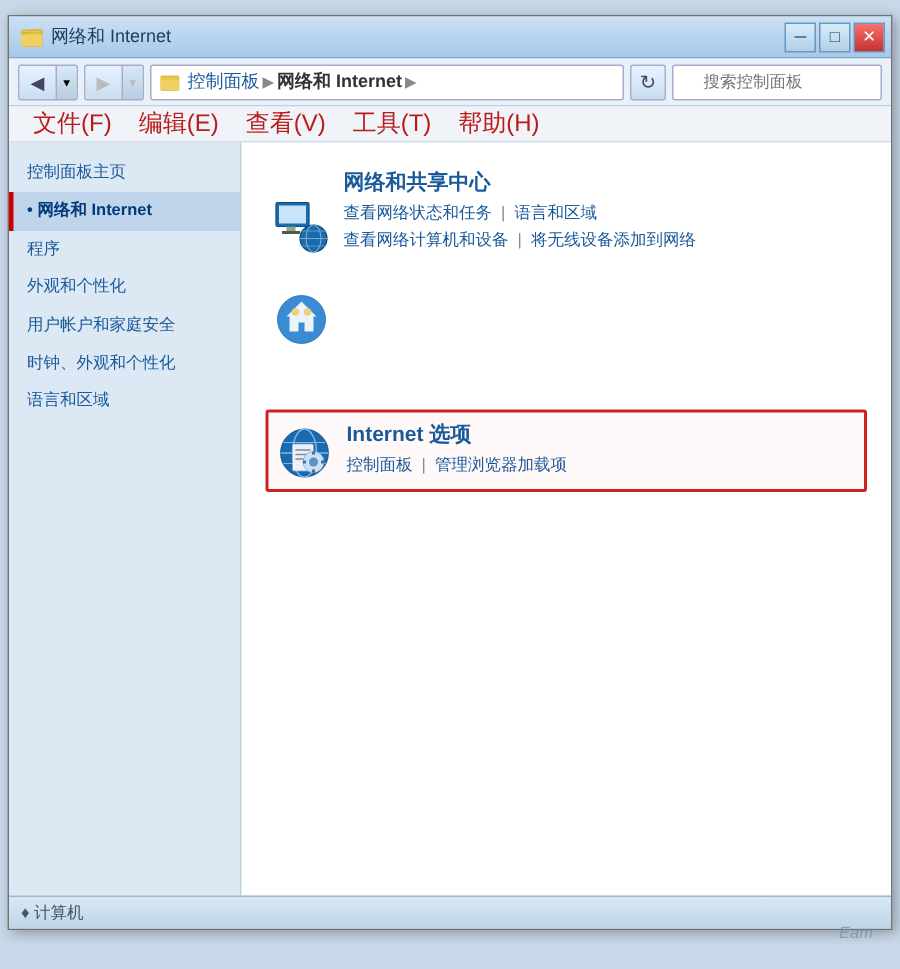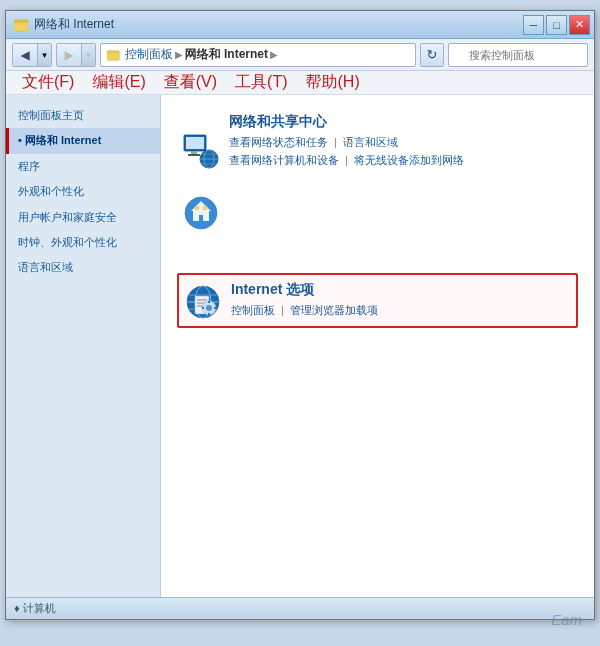--- a/index.html
+++ b/index.html
@@ -292,21 +292,21 @@
       gap: 6px;
       font-size: 11px;
       color: #445566;
     }
 
     
     .watermark {
       position: absolute;
       bottom: 18px;
       right: 18px;
-      font-size: 15px;
+      font-size: 11px;
       color: rgba(100,130,160,0.6);
       font-style: italic;
     }
   </style>
 </head>
 <body>
 
 <div class="window">
 
   <div class="titlebar">

